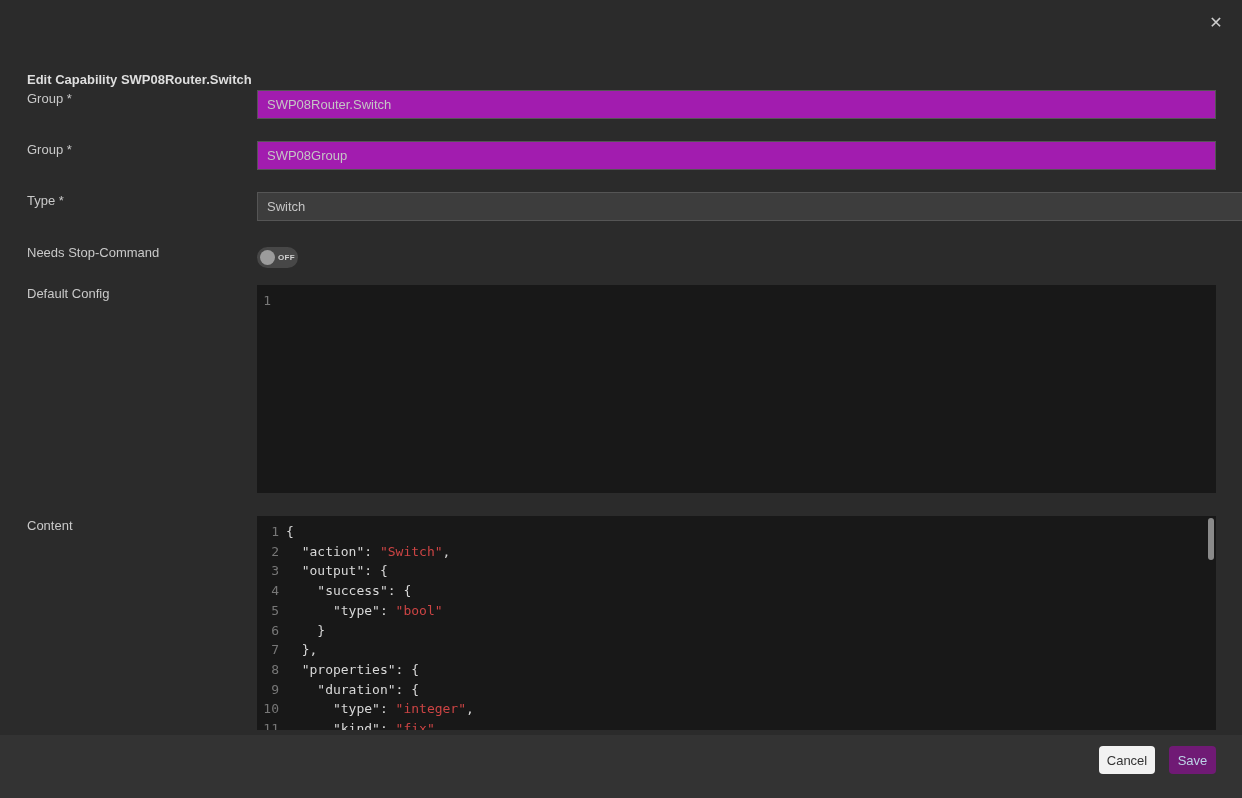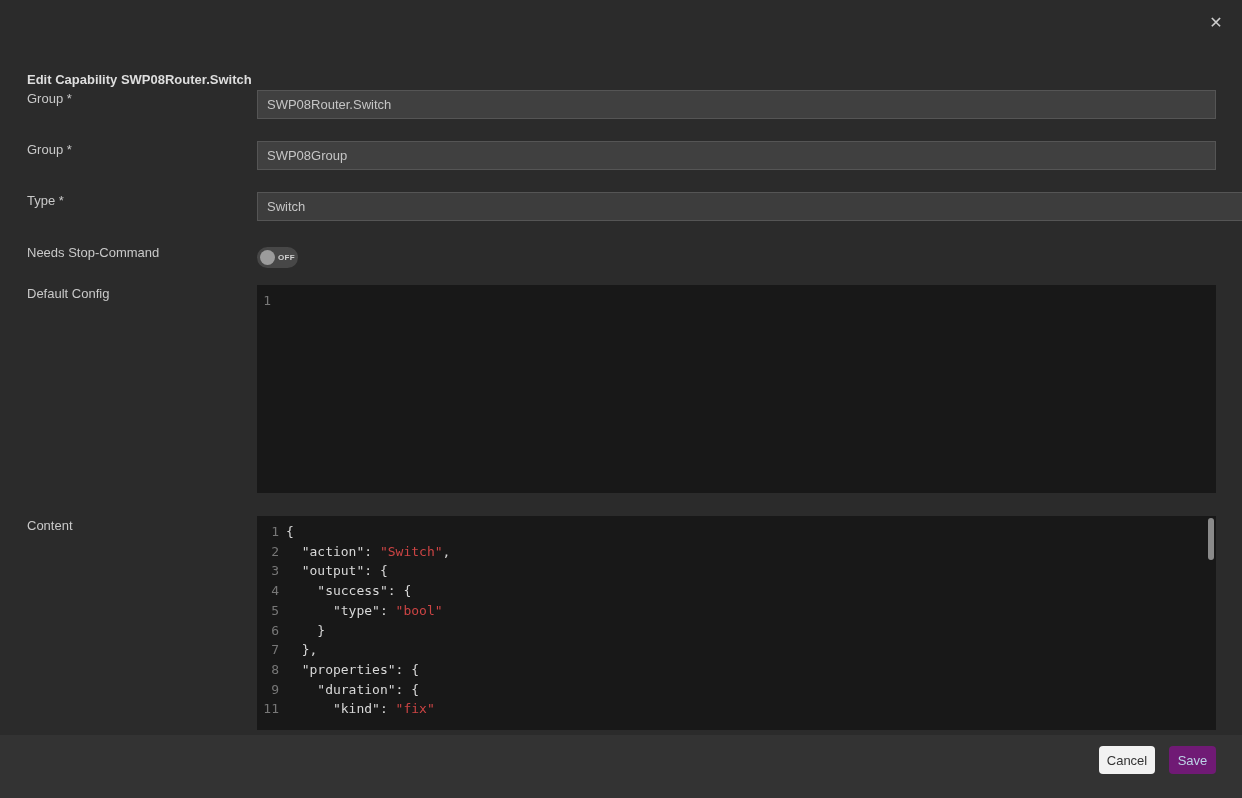--- a/index.html
+++ b/index.html
@@ -23,21 +23,21 @@
     position:absolute; left:1206px; top:13px;
     font-size:16px; color:#cccccc; cursor:pointer; line-height:20px;
     width:20px; text-align:center;
   }
   .lbl {
     position:absolute; left:27px;
     font-size:13px; color:#c9c9c9; line-height:15px;
   }
   .field {
     position:absolute; left:257px; width:959px; height:29px;
-    background:#404040; border:1px solid #555555; color:#c5c5c5;
+    background:#a21caf; border:1px solid #555555; color:#c5c5c5;
     font-size:13px; padding:0 9px;
     font-family:"Liberation Sans", sans-serif;
     outline:none;
   }
   .select {
     position:absolute; left:257px; width:1065px; height:29px;
     background:#3d3d3d; border:1px solid #555555; color:#c5c5c5;
     font-size:13px; padding:0 9px;
     display:flex; align-items:center; cursor:pointer;
   }
@@ -132,17 +132,18 @@
   <div class="scroll-thumb"></div>
 <div class="code-line"><span class="gutter">1</span><span><span class="tok-plain">{</span></span></div>
     <div class="code-line"><span class="gutter">2</span><span><span class="tok-plain">  "action": </span><span class="tok-string">"Switch"</span><span class="tok-plain">,</span></span></div>
     <div class="code-line"><span class="gutter">3</span><span><span class="tok-plain">  "output": {</span></span></div>
     <div class="code-line"><span class="gutter">4</span><span><span class="tok-plain">    "success": {</span></span></div>
     <div class="code-line"><span class="gutter">5</span><span><span class="tok-plain">      "type": </span><span class="tok-string">"bool"</span></span></div>
     <div class="code-line"><span class="gutter">6</span><span><span class="tok-plain">    }</span></span></div>
     <div class="code-line"><span class="gutter">7</span><span><span class="tok-plain">  },</span></span></div>
     <div class="code-line"><span class="gutter">8</span><span><span class="tok-plain">  "properties": {</span></span></div>
     <div class="code-line"><span class="gutter">9</span><span><span class="tok-plain">    "duration": {</span></span></div>
+    <div class="code-line"><span class="gutter">10</span><span><span class="tok-plain">      "type": </span><span class="tok-string">"integer"</span><span class="tok-plain">,</span></span></div>
     <div class="code-line"><span class="gutter">11</span><span><span class="tok-plain">      "kind": </span><span class="tok-string">"fix"</span></span></div>
   </div>
 
 <button class="btn btn-cancel">Cancel</button>
 <button class="btn btn-save">Save</button>
 
 </body></html>

